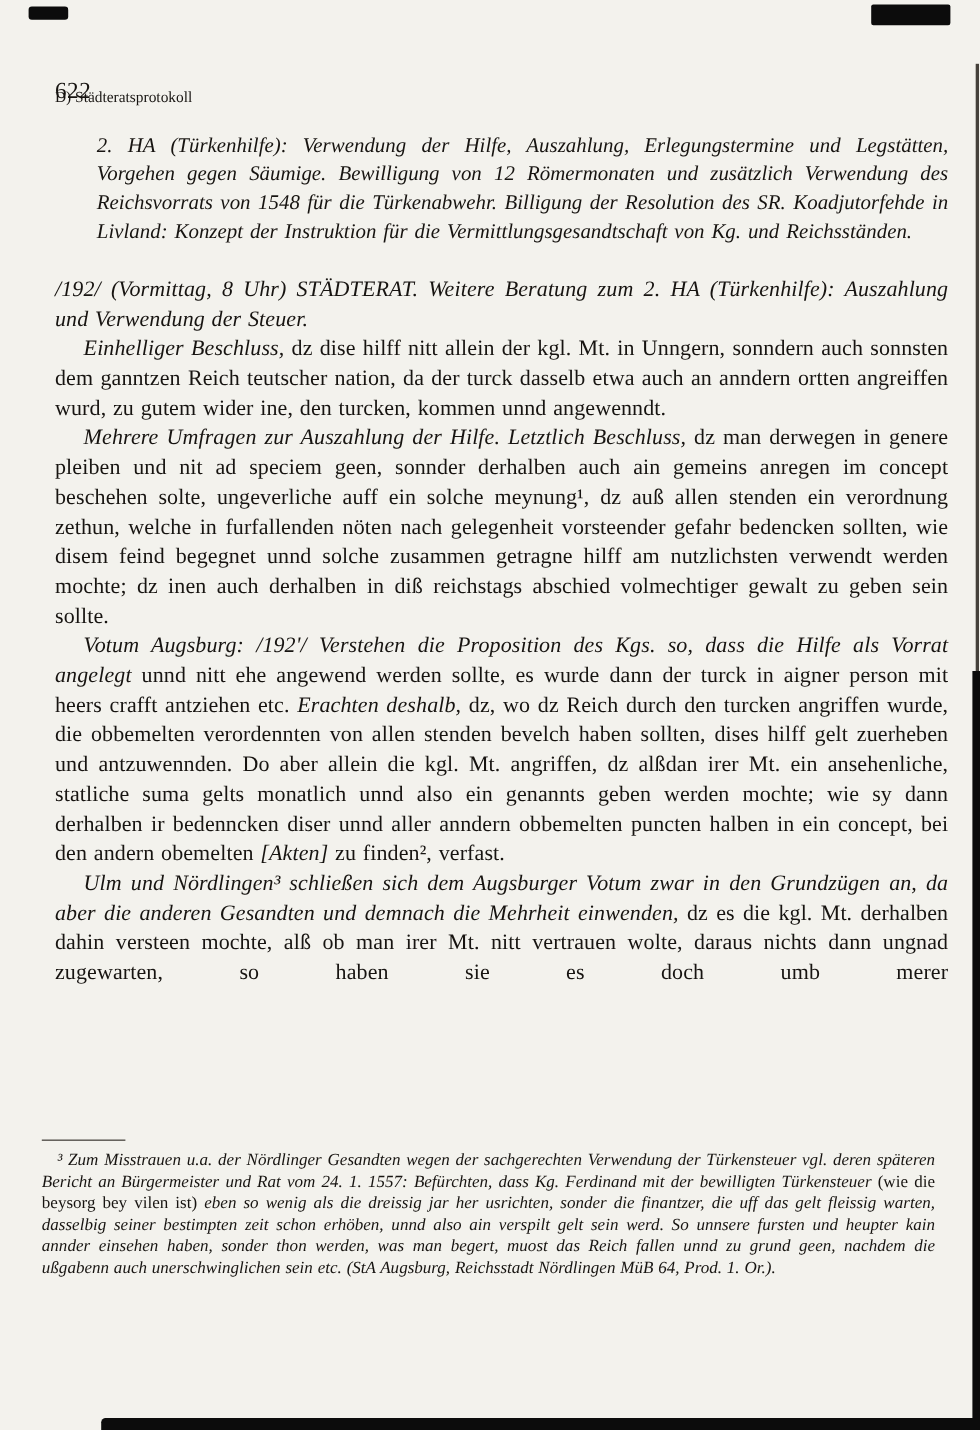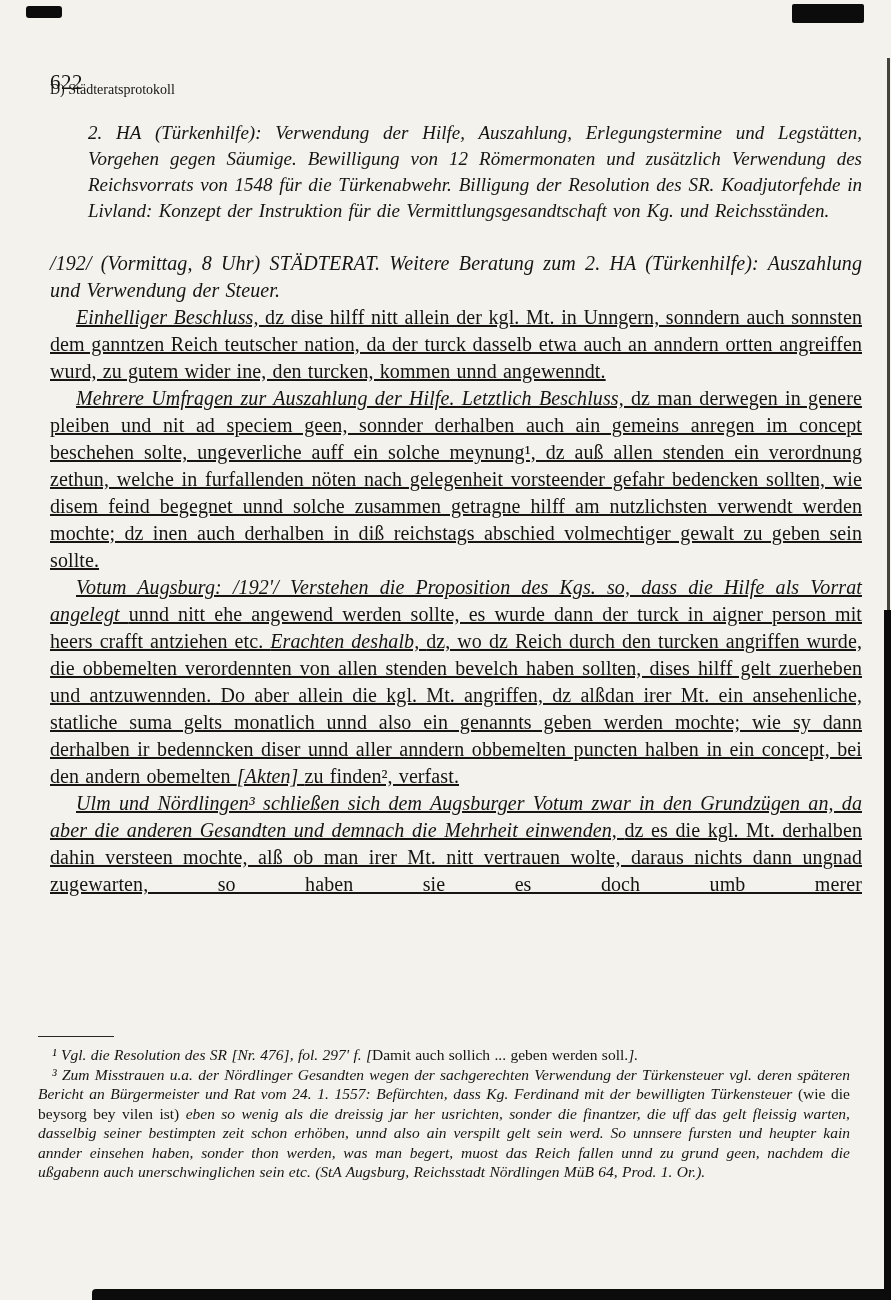--- a/index.html
+++ b/index.html
@@ -50,21 +50,21 @@
   }
   p { margin: 0; }
   .body-text p, .session-heading {
     font-size: 20px;
     line-height: 27px;
     text-align: justify;
     letter-spacing: 0.1px;
     word-spacing: 1px;
   }
   .session-heading { font-style: italic; margin-top: 16px; }
-  .body-indent { text-indent: 26px; text-decoration: underline; }
+  .body-indent { text-indent: 26px; }
   .continues { text-align-last: justify; }
   .italic { font-style: italic; }
   .normal { font-style: normal; }
   .footnotes {
     position: absolute;
     left: 38px;
     top: 1036px;
     width: 812px;
     font-size: 15.5px;
     line-height: 19.5px;
@@ -113,18 +113,17 @@
         <p class="body-indent"><span class="italic">Mehrere Umfragen zur Auszahlung der Hilfe. Letztlich Beschluss, </span><span class="normal">dz man derwegen in genere pleiben und nit ad speciem geen, sonnder derhalben auch ain gemeins anregen im concept beschehen solte, ungeverliche auff ein solche meynung¹, dz auß allen stenden ein verordnung zethun, welche in furfallenden nöten nach gelegenheit vorsteender gefahr bedencken sollten, wie disem feind begegnet unnd solche zusammen getragne hilff am nutzlichsten verwendt werden mochte; dz inen auch derhalben in diß reichstags abschied volmechtiger gewalt zu geben sein sollte.</span></p>
         <p class="body-indent"><span class="italic">Votum Augsburg: /192'/ Verstehen die Proposition des Kgs. so, dass die Hilfe als Vorrat angelegt </span><span class="normal">unnd nitt ehe angewend werden sollte, es wurde dann der turck in aigner person mit heers crafft antziehen etc. </span><span class="italic">Erachten deshalb, </span><span class="normal">dz, wo dz Reich durch den turcken angriffen wurde, die obbemelten verordennten von allen stenden bevelch haben sollten, dises hilff gelt zuerheben und antzuwennden. Do aber allein die kgl. Mt. angriffen, dz alßdan irer Mt. ein ansehenliche, statliche suma gelts monatlich unnd also ein genannts geben werden mochte; wie sy dann derhalben ir bedenncken diser unnd aller anndern obbemelten puncten halben in ein concept, bei den andern obemelten </span><span class="italic">[Akten] </span><span class="normal">zu finden², verfast.</span></p>
         <p class="body-indent continues"><span class="italic">Ulm und Nördlingen³ schließen sich dem Augsburger Votum zwar in den Grundzügen an, da aber die anderen Gesandten und demnach die Mehrheit einwenden, </span><span class="normal">dz es die kgl. Mt. derhalben dahin versteen mochte, alß ob man irer Mt. nitt vertrauen wolte, daraus nichts dann ungnad zugewarten, so haben sie es doch umb merer</span></p>
       </div>
 
   </div>
 
   <div class="footnotes">
     <div class="fn-rule"></div>
     <div>
-        <p class="footnote-para"><span class="italic">¹ Vgl. die Resolution des SR [Nr. 476], fol. 297' f. [</span><span class="normal">Damit auch sollich ... geben werden soll.</span><span class="italic">].</span></p>
         <p class="footnote-para"><span class="italic">³ Zum Misstrauen u.a. der Nördlinger Gesandten wegen der sachgerechten Verwendung der Türkensteuer vgl. deren späteren Bericht an Bürgermeister und Rat vom 24. 1. 1557: Befürchten, dass Kg. Ferdinand mit der bewilligten Türkensteuer </span><span class="normal">(wie die beysorg bey vilen ist)</span><span class="italic"> eben so wenig als die dreissig jar her usrichten, sonder die finantzer, die uff das gelt fleissig warten, dasselbig seiner bestimpten zeit schon erhöben, unnd also ain verspilt gelt sein werd. So unnsere fursten und heupter kain annder einsehen haben, sonder thon werden, was man begert, muost das Reich fallen unnd zu grund geen, nachdem die ußgabenn auch unerschwinglichen sein etc. (StA Augsburg, Reichsstadt Nördlingen MüB 64, Prod. 1. Or.).</span></p>
       </div>
   </div>
 
 </div>
 
 </body></html>

